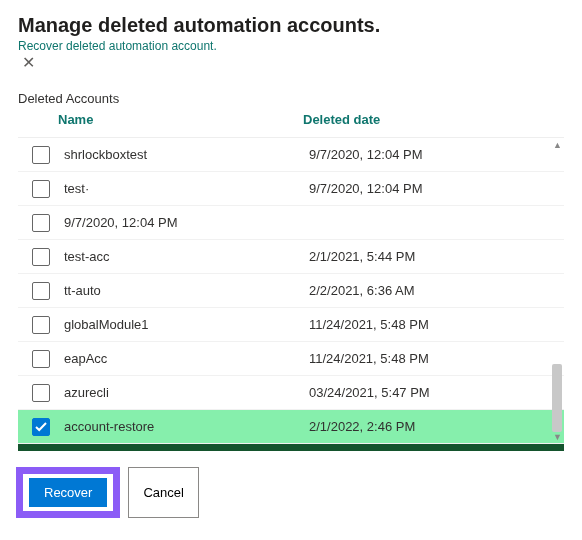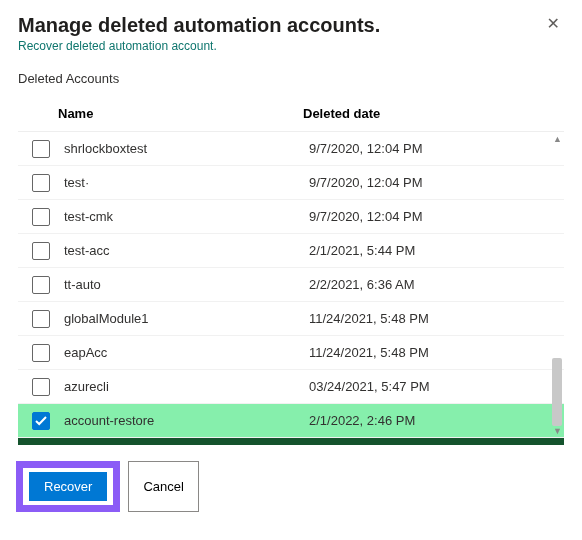--- a/index.html
+++ b/index.html
@@ -5,26 +5,26 @@
     * { box-sizing: border-box; margin: 0; padding: 0; }
     body {
       font-family: "Segoe UI", -apple-system, sans-serif;
       background: #fff;
       width: 582px;
       height: 540px;
       position: relative;
       color: #323130;
     }
     .panel { padding: 14px 18px 0 18px; }
-    .header-row { display: flex; justify-content: space-between; align-items: flex-start; }
+    .header-row { display: flex; justify-content: space-between; align-items: flex-start; flex-direction: column; }
     .title { font-size: 20px; font-weight: 600; color: #201f1e; }
     .subtitle { font-size: 12px; color: #0f766e; margin-top: 2px; }
     .close-icon { font-size: 16px; color: #605e5c; cursor: pointer; padding: 2px 4px; line-height: 1; }
-    .section-label { font-size: 13px; color: #323130; margin-top: 18px; margin-bottom: 14px; }
-    .grid-header { display: flex; padding: 6px 0 10px 40px; font-size: 13px; font-weight: 600; color: #000000; }
+    .section-label { font-size: 13px; color: #323130; margin-top: 18px; margin-bottom: 0; }
+    .grid-header { display: flex; padding: 6px 0 10px 40px; font-size: 13px; font-weight: 600; color: #0f766e; }
     .col-name { flex: 0 0 245px; }
     .col-date { flex: 1; }
     .scroll-wrap { position: relative; border-top: 1px solid #eee; border-bottom: 7px solid #14532d; }
     .list { max-height: 340px; overflow-y: auto; }
     .row {
       display: flex;
       align-items: center;
       height: 34px;
       border-bottom: 1px solid #f1f1f1;
       padding-left: 6px;
@@ -103,21 +103,20 @@
           <div class="name-cell">shrlockboxtest</div>
           <div class="date-cell">9/7/2020, 12:04 PM</div>
         </div>
         <div class="row">
           <div class="cb"></div>
           <div class="name-cell">test·</div>
           <div class="date-cell">9/7/2020, 12:04 PM</div>
         </div>
         <div class="row">
           <div class="cb"></div>
-          <div class="name-cell">test-cmk</div>
           <div class="date-cell">9/7/2020, 12:04 PM</div>
         </div>
         <div class="row">
           <div class="cb"></div>
           <div class="name-cell">test-acc</div>
           <div class="date-cell">2/1/2021, 5:44 PM</div>
         </div>
         <div class="row">
           <div class="cb"></div>
           <div class="name-cell">tt-auto</div>

